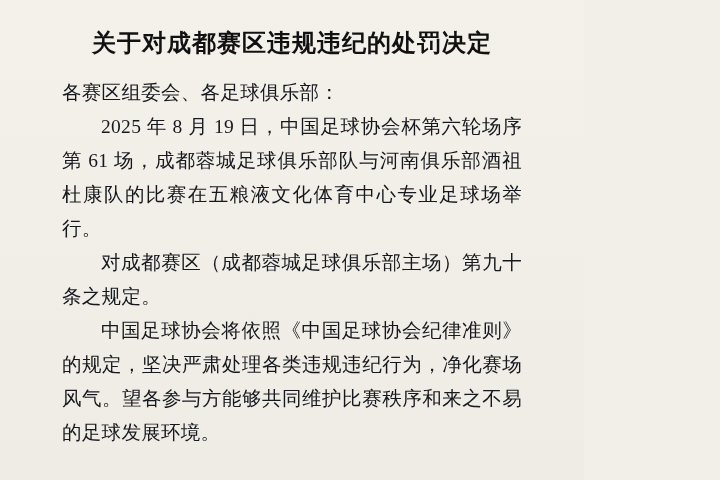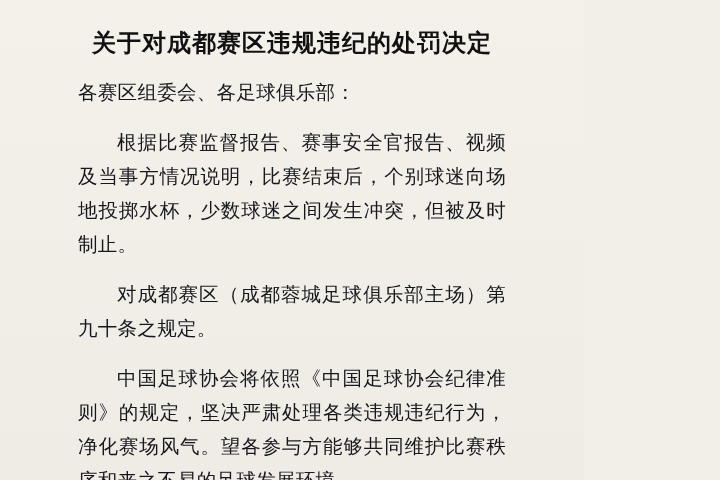--- a/index.html
+++ b/index.html
@@ -32,38 +32,38 @@
     color: #111111;
     font-family: "Liberation Sans", "DejaVu Sans", sans-serif;
   }
   .body-block {
     font-size: 19.5px;
     line-height: 34px;
     color: #15181c;
     letter-spacing: 0.3px;
   }
   p.para {
-    margin: 16px;
+    margin: 0;
     text-align: justify;
     text-justify: inter-ideograph;
   }
   p.salutation {
     text-indent: 0;
   }
   p.indent {
     text-indent: 2em;
   }
 </style>
 </head>
 <body>
 
 <div class="page">
 
   <h1 class="doc-title">关于对成都赛区违规违纪的处罚决定</h1>
 
   <div class="body-block">
     <p class="para salutation">各赛区组委会、各足球俱乐部：</p>
-    <p class="para indent">根据比赛监督报告、赛事安全官报告、视频及当事方情况说明，比赛结束后，个别球迷向场地投掷水杯，少数球迷之间发生冲突，但被及时制止。</p>
+    <p class="para indent">2025 年 8 月 19 日，中国足球协会杯第六轮场序第 61 场，成都蓉城足球俱乐部队与河南俱乐部酒祖杜康队的比赛在五粮液文化体育中心专业足球场举行。</p>
     <p class="para indent">对成都赛区（成都蓉城足球俱乐部主场）第九十条之规定。</p>
     <p class="para indent">中国足球协会将依照《中国足球协会纪律准则》的规定，坚决严肃处理各类违规违纪行为，净化赛场风气。望各参与方能够共同维护比赛秩序和来之不易的足球发展环境。</p>
   </div>
 
 </div>
 
 </body></html>

